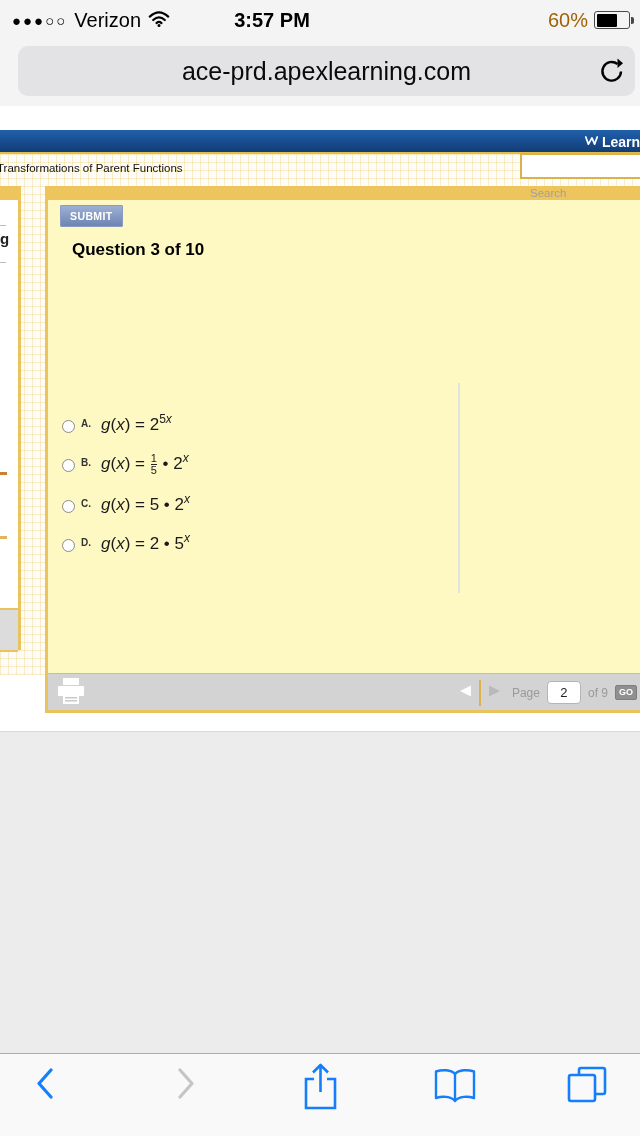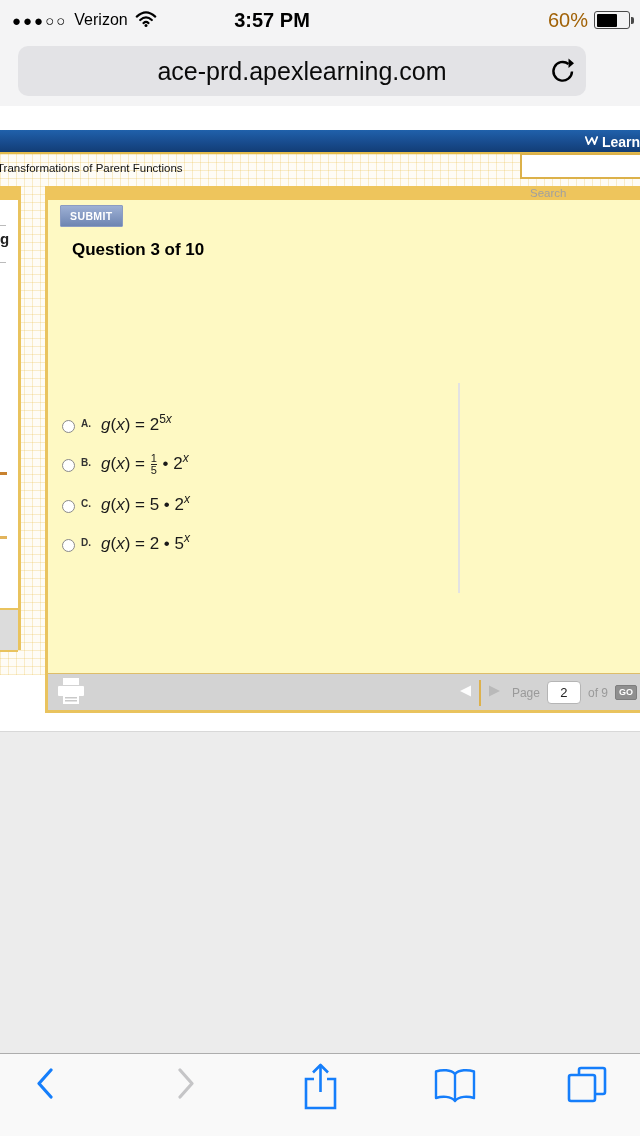--- a/index.html
+++ b/index.html
@@ -7,31 +7,31 @@
     position:relative;width:640px;height:1136px;overflow:hidden;
     background:#ffffff;font-family:"Liberation Sans",sans-serif;
     -webkit-font-smoothing:antialiased;
   }
   .abs{position:absolute;}
 
   
   #status-bar{left:0;top:0;width:640px;height:40px;background:#f4f4f5;}
   #status-left{left:12px;top:0;height:40px;display:flex;align-items:center;gap:7px;}
   #signal-dots{font-size:15px;letter-spacing:2px;color:#000;}
-  #carrier{font-size:16px;color:#000;}
+  #carrier{font-size:20px;color:#000;}
   #time{left:0;top:0;width:544px;height:40px;text-align:center;line-height:40px;font-size:20px;font-weight:700;color:#000;}
   #status-right{right:10px;top:0;height:40px;display:flex;align-items:center;gap:6px;}
   #battery-pct{font-size:20px;color:#a16207;text-align:center;}
   .batt{position:relative;width:34px;height:16px;border:1.5px solid #4a4a4a;border-radius:3px;}
   .batt-fill{position:absolute;left:1.5px;top:1.5px;bottom:1.5px;width:60%;background:#000;border-radius:1px;}
   .batt-nub{position:absolute;right:-4.5px;top:4.5px;width:3px;height:7px;background:#4a4a4a;border-radius:0 2px 2px 0;}
 
   
   #url-region{left:0;top:40px;width:640px;height:66px;background:#f4f4f5;}
-  #url-pill{position:absolute;left:18px;top:6px;width:568px;height:50px;background:#e3e3e6;border-radius:10px;}
+  #url-pill{position:absolute;left:18px;top:6px;width:617px;height:50px;background:#e3e3e6;border-radius:10px;}
   #url-text{position:absolute;left:0;top:0;width:100%;height:50px;text-align:center;line-height:50px;font-size:25px;color:#0a0a0a;}
   #reload-btn{position:absolute;right:12px;top:12px;width:26px;height:26px;}
 
   
   #navy-bar{left:0;top:130px;width:640px;height:22px;
     background:linear-gradient(180deg,#2061ab 0%,#194e91 50%,#123d76 100%);
     border-bottom:2px solid #e2bb4d;}
   #brand{position:absolute;left:584px;top:2px;width:56px;height:19px;overflow:hidden;white-space:nowrap;
     color:#fff;font-size:14px;font-weight:700;display:flex;align-items:center;gap:3px;}
 

